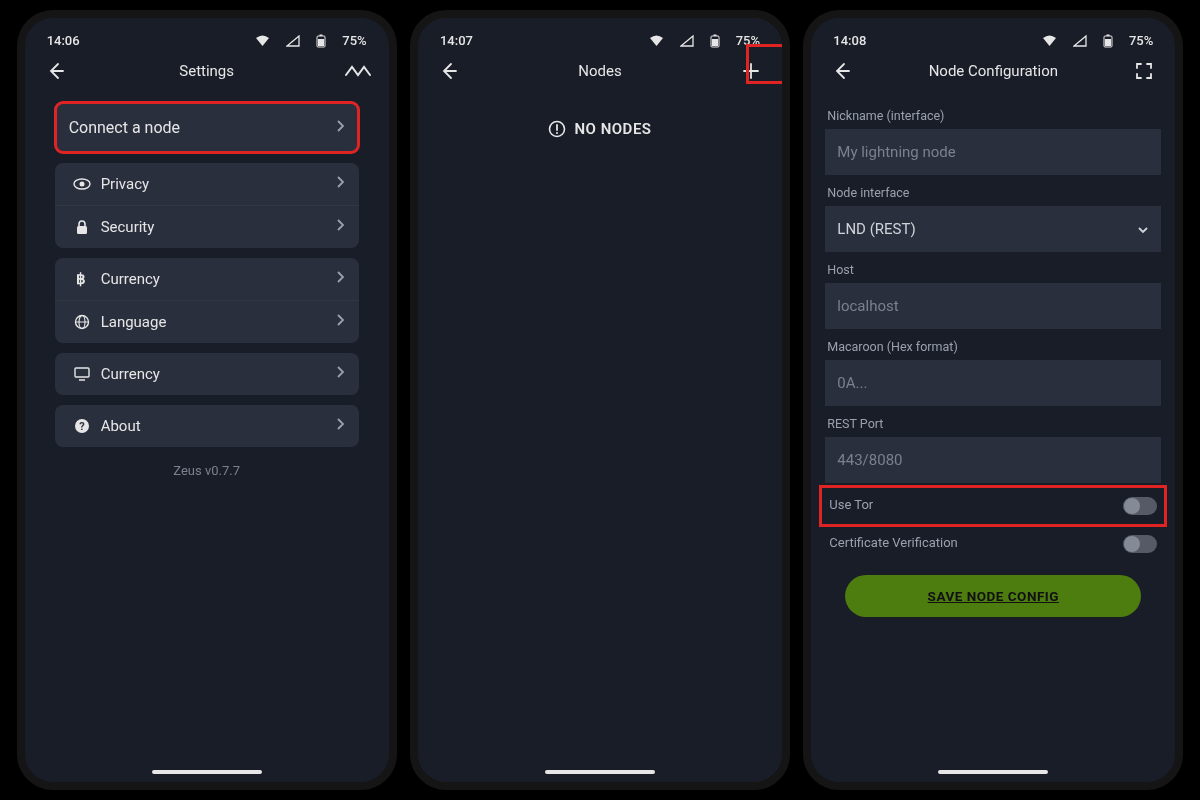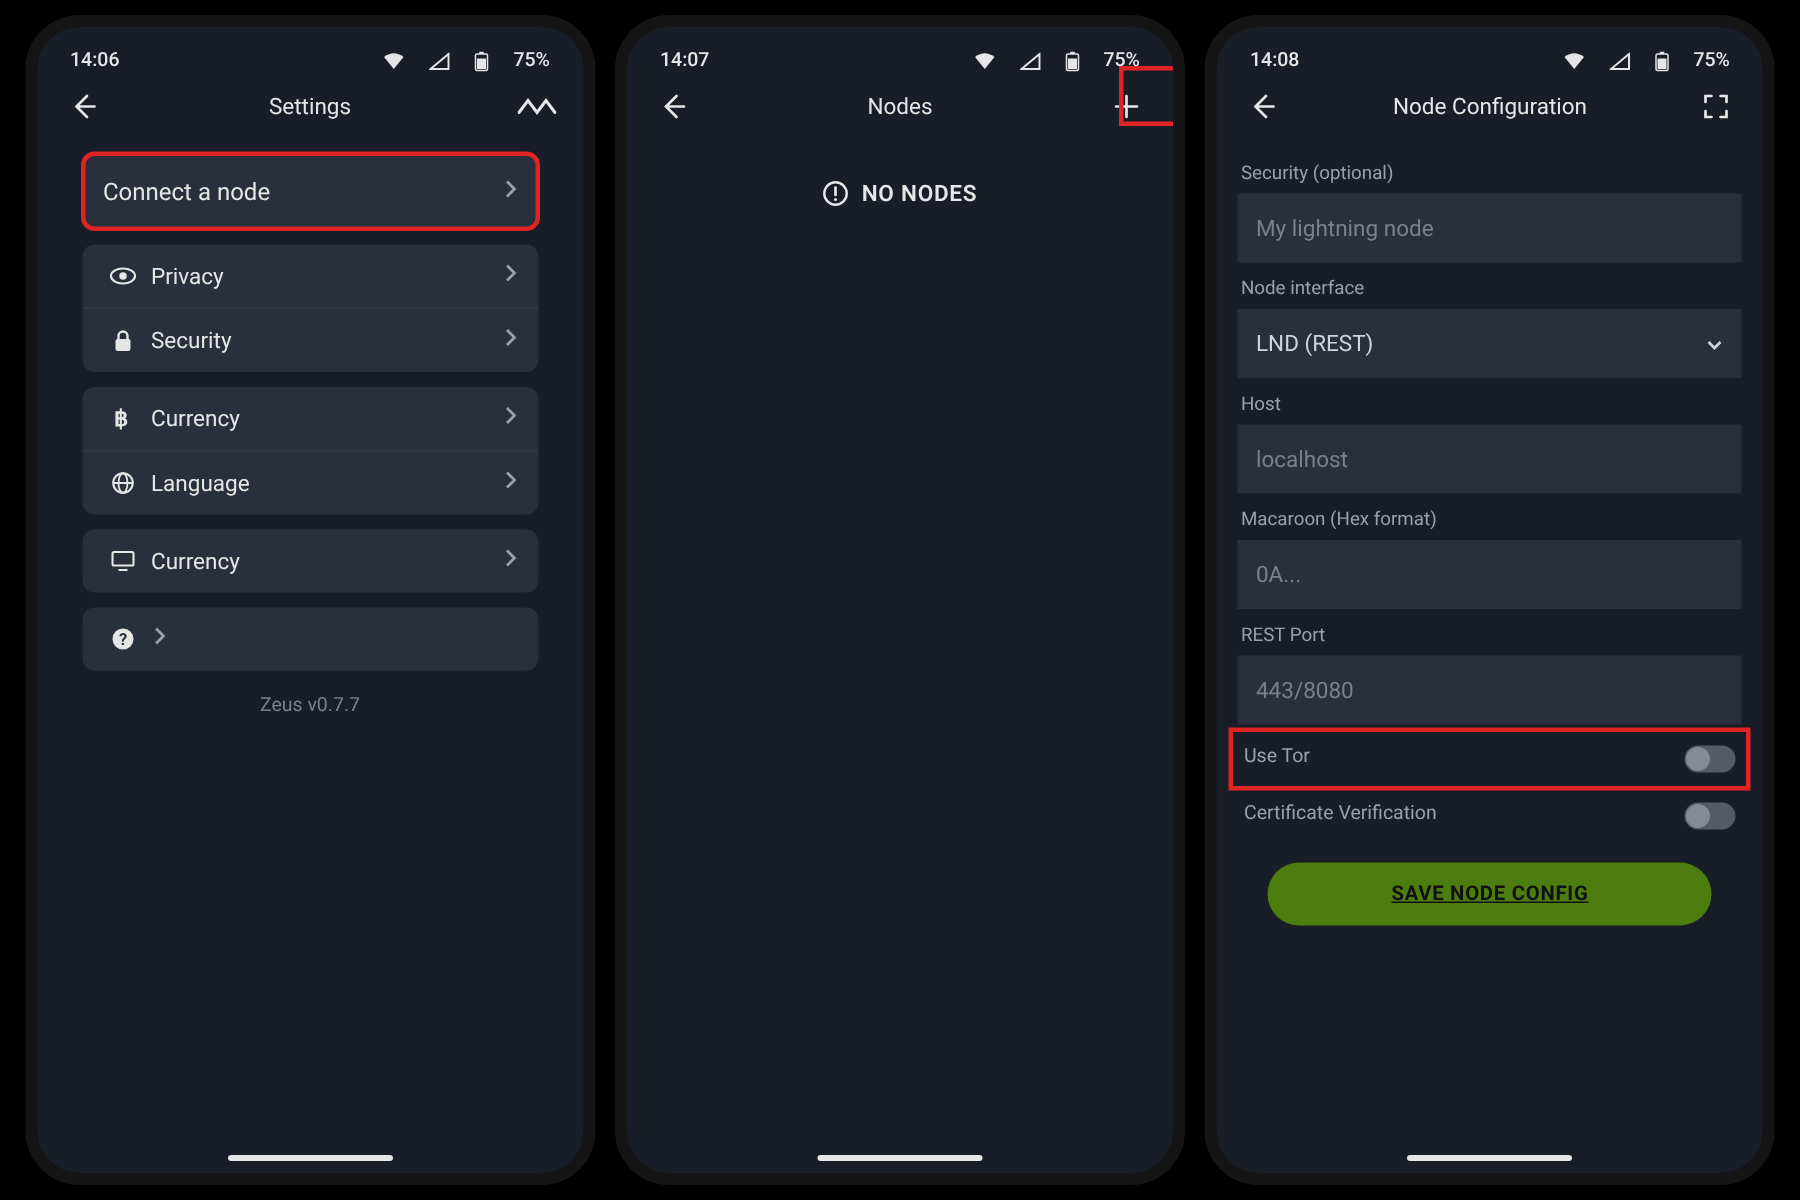--- a/index.html
+++ b/index.html
@@ -276,20 +276,21 @@
     </div>
     <div class="card-group">
       <div class="card">
         <div class="row">
           <span class="row-icon">
             <svg width="16" height="16" viewBox="0 0 16 16">
                 <circle cx="8" cy="8" r="7" fill="#e6e6e6"></circle>
                 <text x="5.3" y="12" font-size="11" font-weight="700" fill="#2a2f3d">?</text>
               </svg>
           </span>
+          <span class="row-label">About</span>
           <span class="chevron"><svg width="10" height="14" viewBox="0 0 10 14">
                 <path d="M3 2 L8 7 L3 12" stroke="#9aa0ad" stroke-width="1.8" fill="none"></path>
               </svg></span>
         </div>
       </div>
     </div>
     <div class="version">Zeus v0.7.7</div>
   </div>
   <div class="nav-handle"></div>
 </div>
@@ -364,21 +365,21 @@
         </svg>
     </div>
     <div class="header-title">Node Configuration</div>
     <div class="header-right">
       <svg width="20" height="20" viewBox="0 0 20 20">
           <path d="M3 7 V3 H7 M13 3 H17 V7 M17 13 V17 H13 M7 17 H3 V13" stroke="#e6e6e6" stroke-width="1.8" fill="none" stroke-linecap="round"></path>
         </svg>
     </div>
   </div>
   <div class="content content-config">
-    <div class="form-label">Security (optional)</div>
+    <div class="form-label">Nickname (interface)</div>
     <div class="form-input">
       <span>My lightning node</span>
     </div>
 
     <div class="form-label">Node interface</div>
     <div class="form-input">
       <span style="color:#d0d3da;">LND (REST)</span>
       <span>
         <svg width="12" height="8" viewBox="0 0 12 8">
             <path d="M2 2 L6 6 L10 2" stroke="#d0d3da" stroke-width="1.8" fill="none"></path>

